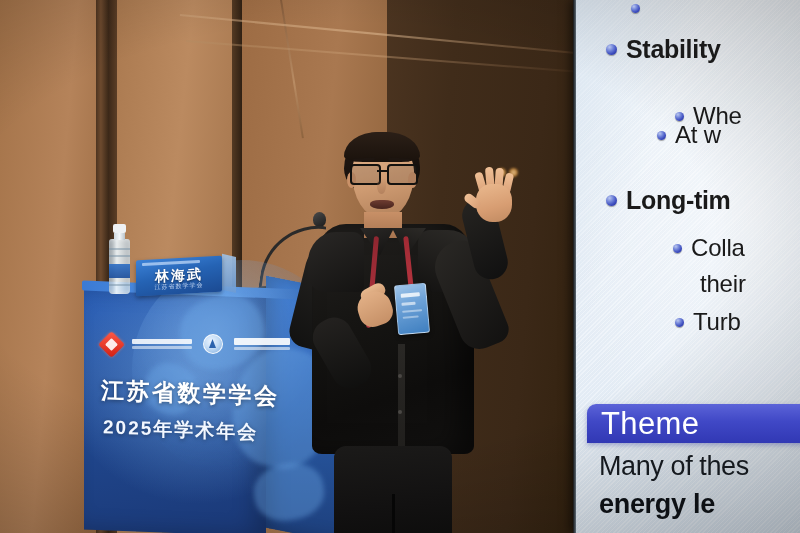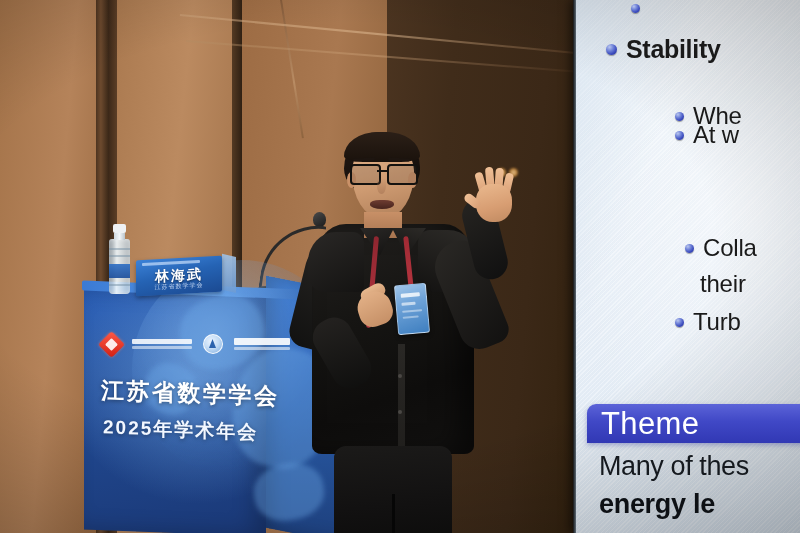--- a/index.html
+++ b/index.html
@@ -318,27 +318,31 @@
       <div class="line b1" style="left:33px;top:35px;">
         <span class="bullet"></span>
         <span class="lvl1">Stability</span>
       </div>
 
       <div class="line b2" style="left:102px;top:82px;margin-top:20px;">
         <span class="bullet"></span>
         <span class="lvl2">Whe</span>
       </div>
 
-      <div class="line b2" style="left:102px;top:121px;justify-content:space-between;">
+      <div class="line b2" style="left:84px;top:121px;justify-content:space-between;">
         <span class="bullet"></span>
         <span class="lvl2">At w</span>
       </div>
 
-
-      <div class="line b2" style="left:112px;top:234px;">
+      <div class="line b1" style="left:33px;top:186px;">
+        <span class="bullet"></span>
+        <span class="lvl1">Long-tim</span>
+      </div>
+
+      <div class="line b2" style="left:100px;top:234px;">
         <span class="bullet"></span>
         <span class="lvl2">Colla</span>
       </div>
 
       <div class="line" style="left:127px;top:270px;">
         <span class="cont">their</span>
       </div>
 
       <div class="line b2" style="left:102px;top:308px;">
         <span class="bullet"></span>

